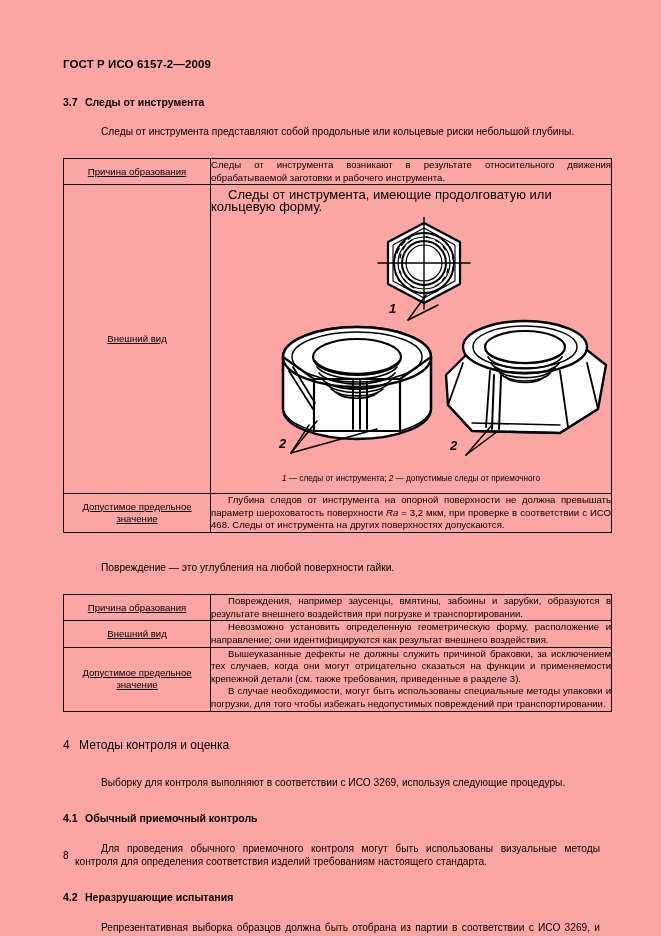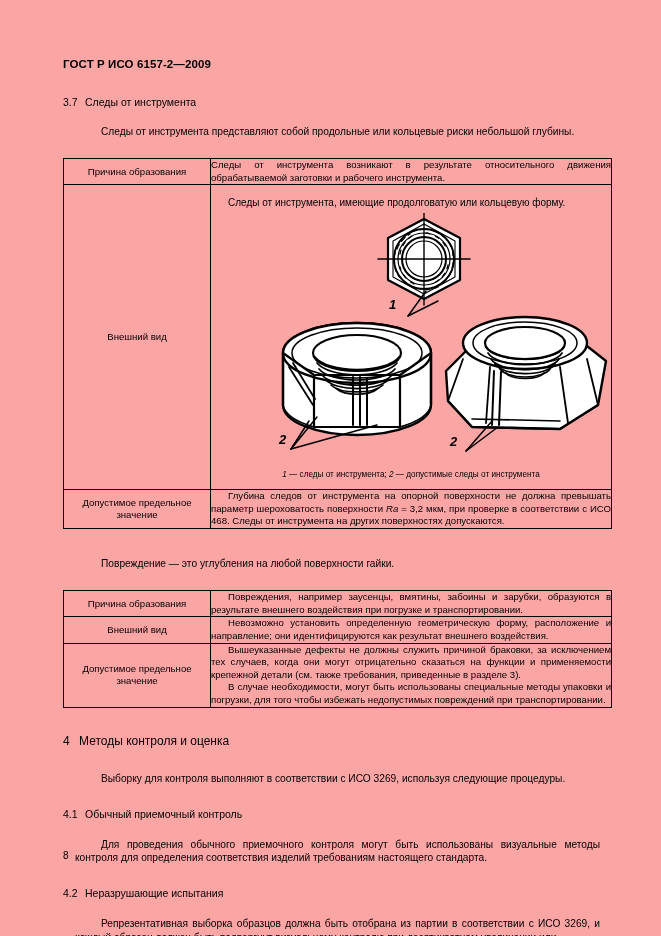--- a/index.html
+++ b/index.html
@@ -34,21 +34,21 @@
     top: 58px;
     font-size: 11.5px;
     font-weight: bold;
     letter-spacing: 0.1px;
     white-space: nowrap;
   }
 
   
   .clause-title {
     font-size: 10.5px;
-    font-weight: normal;
+    font-weight: bold;
     margin: 0;
     padding: 0;
     white-space: nowrap;
   }
   .clause-title .num {
     display: inline-block;
     min-width: 22px;
   }
   .section-title {
     font-size: 12px;
@@ -83,20 +83,21 @@
     border: 1px solid #000000;
     vertical-align: middle;
     padding: 0;
   }
   td.label-cell {
     width: 146px;
     text-align: center;
     padding: 5px 6px;
     font-size: 9.6px;
     line-height: 12.4px;
+    text-decoration: underline;
   }
   td.text-cell {
     padding: 5px 9px 6px 9px;
     text-align: justify;
     text-justify: inter-word;
     vertical-align: top;
   }
   td.text-cell.mid {
     vertical-align: middle;
   }
@@ -105,23 +106,23 @@
     text-align: justify;
   }
   td.text-cell p.ind {
     text-indent: 17px;
   }
   td.figure-cell {
     padding: 0;
     vertical-align: top;
   }
   .fig-caption-line {
-    font-size: 10px;
+    font-size: 13px;
     line-height: 12px;
-    padding-top: 12px;
+    padding-top: 4px;
     text-indent: 17px;
   }
   .fig-note {
     font-size: 8.2px;
     text-align: center;
     padding: 2px 4px 7px 4px;
     font-style: normal;
   }
   .fig-note i {
     font-style: italic;
@@ -311,21 +312,21 @@
                 </g>
 
                 <line x1="64" y1="120" x2="38" y2="150" stroke-width="1.5"></line>
                 <line x1="38" y1="150" x2="70" y2="126" stroke-width="1.5"></line>
               </svg>
               <div style="position:absolute; left:22px; top:135px; font-size:13px; font-weight:bold; font-style:italic;">2</div>
             </div>
 
           </div>
 
-          <div class="fig-note"><i>1</i><span> — следы от инструмента; </span><i>2</i><span> — допустимые следы от инструмента</span></div>
+          <div class="fig-note"><i>1</i><span> — следы от инструмента; </span><i>2</i><span> — допустимые следы от приемочного</span></div>
         </td>
       </tr>
       <tr>
         <td class="label-cell">Допустимое предельное значение</td>
         <td class="text-cell mid">
           <p class="ind"><span>Глубина следов от инструмента на опорной поверхности не должна превышать параметр шероховатость поверхности </span><span class="ra-italic">Ra</span><span> = 3,2 мкм, при проверке в соответствии с ИСО 468. Следы от инструмента на других поверхностях допускаются.</span></p>
         </td>
       </tr>
     </tbody>
       </table>

